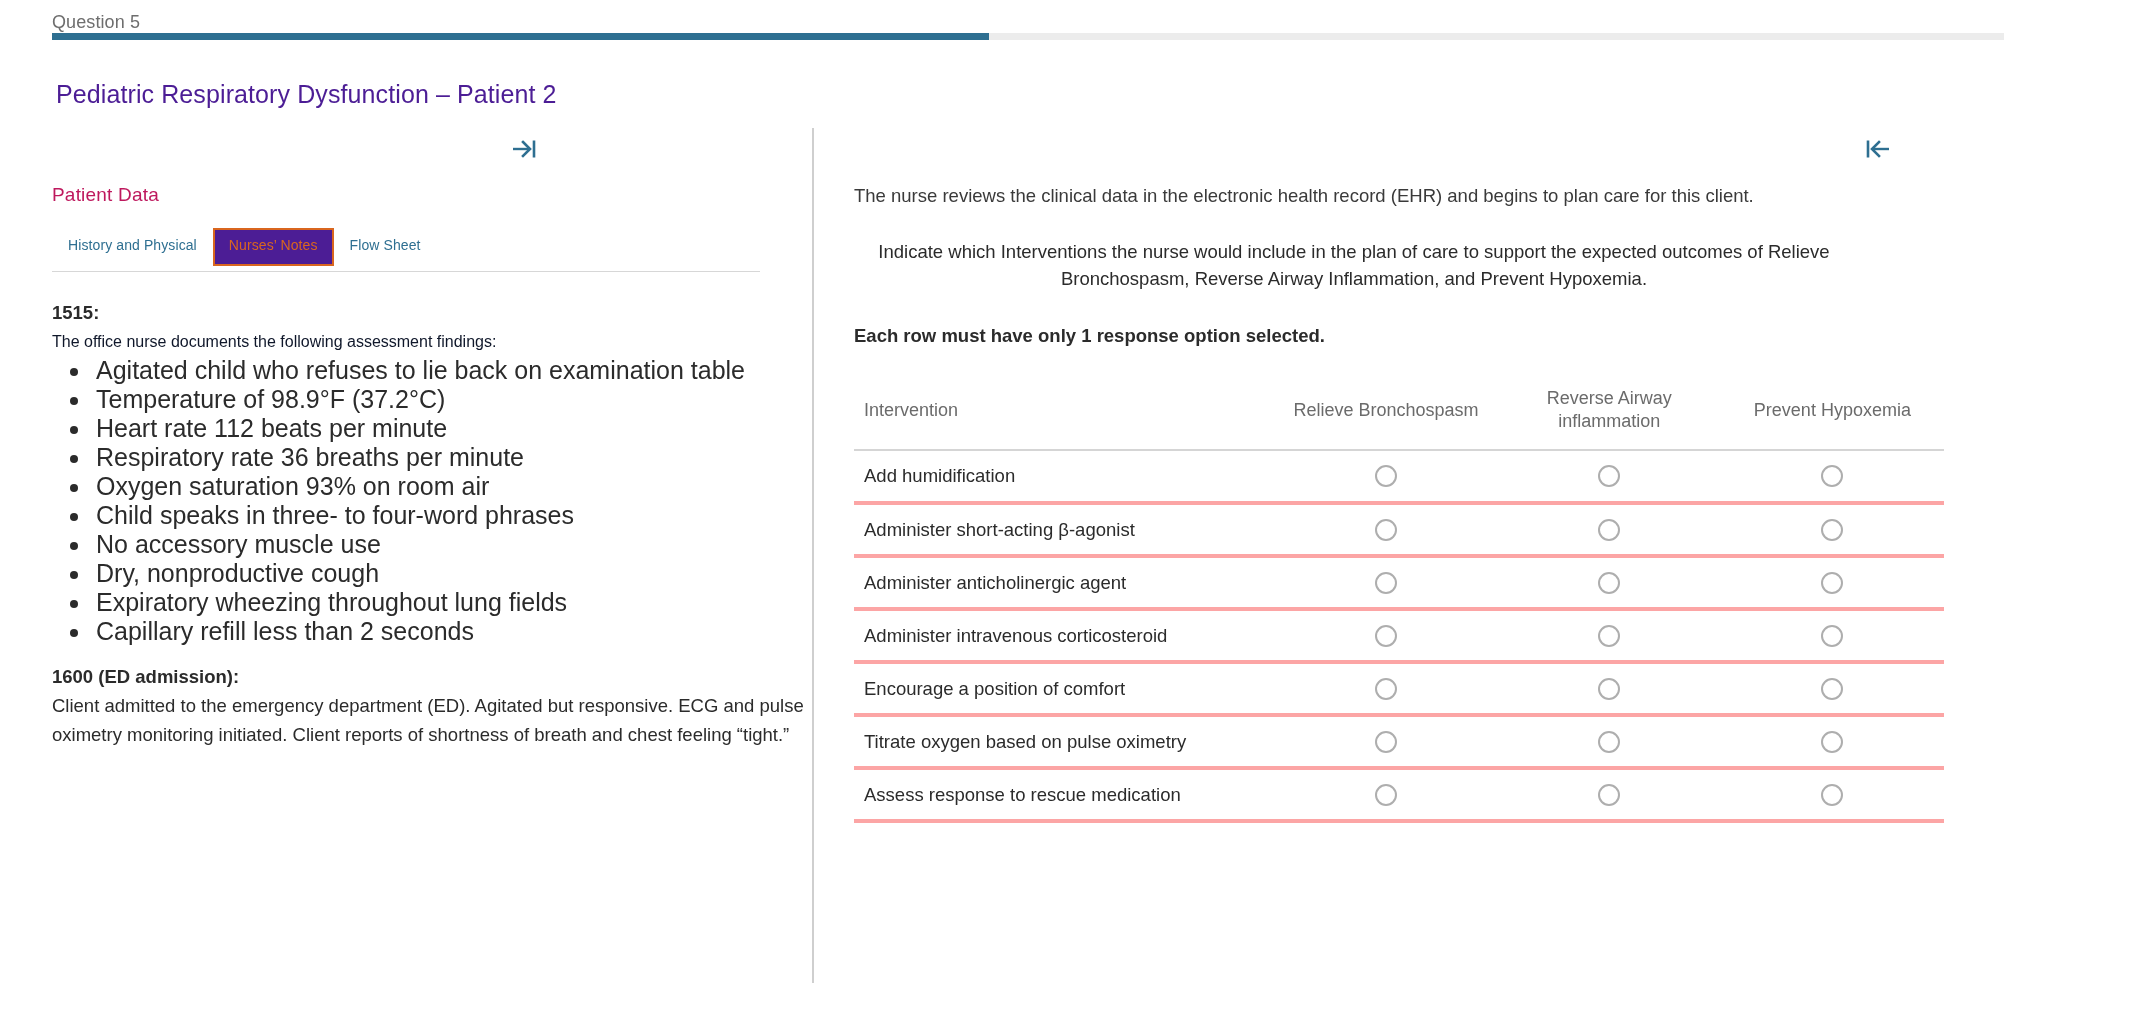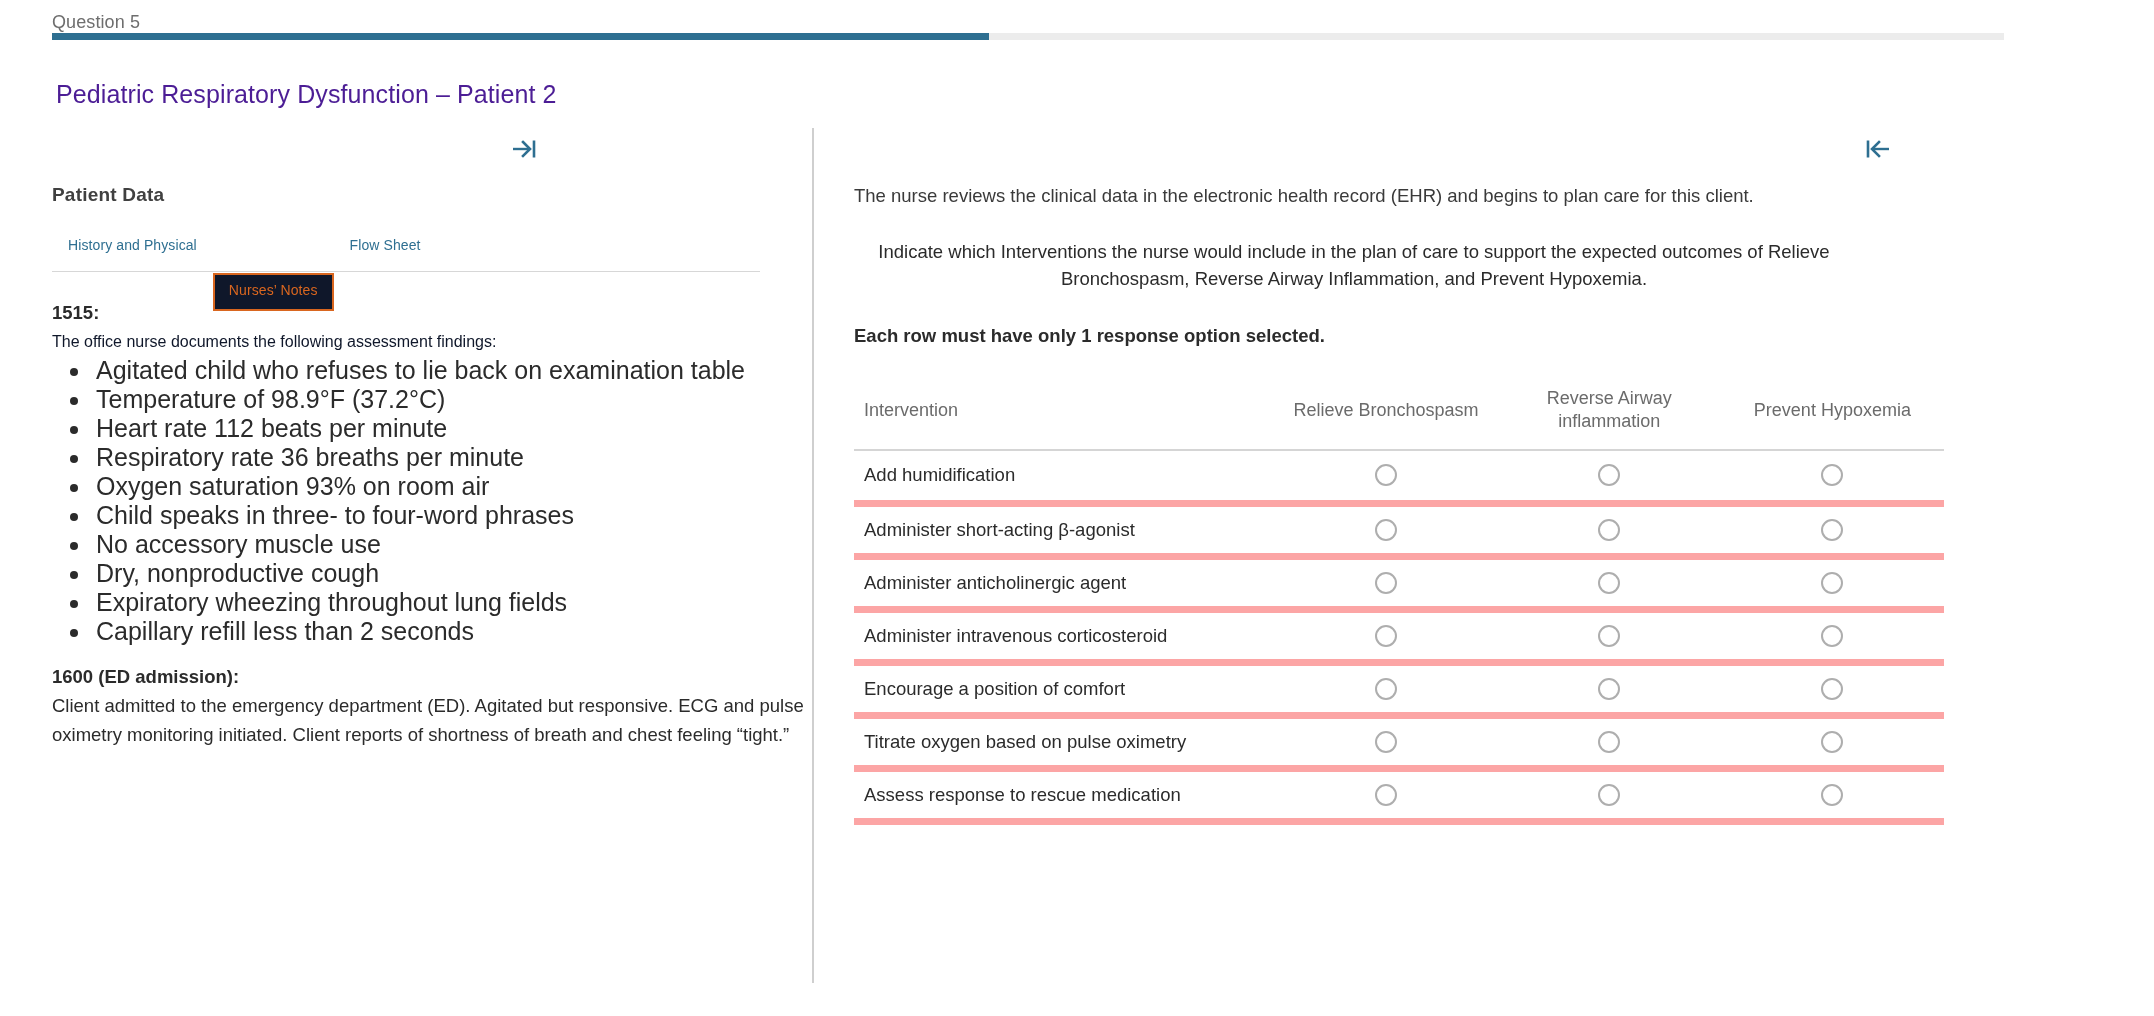--- a/index.html
+++ b/index.html
@@ -109,22 +109,22 @@
   }
   .collapse-left-pos { right: 218px; }
   .collapse-row-right { position: relative; height: 46px; }
   .collapse-right-pos { right: 220px; }
 
   .icon-svg { display: block; }
 
   
   .patient-data-title {
     font-size: 19px;
-    font-weight: bold;
-    color: #404040;
+    font-weight: normal;
+    color: #be185d;
     margin-top: 10px;
     letter-spacing: .2px;
   }
 
   .tabs {
     position: relative;
     margin-top: 22px;
     height: 44px;
     width: 708px;
     border-bottom: 1px solid #d7d7d7;
@@ -136,24 +136,23 @@
     padding: 7px 14px 11px 14px;
     cursor: pointer;
     letter-spacing: .1px;
     vertical-align: top;
     background: transparent;
     border: 2px solid transparent;
   }
   .tab.active {
     color: #d9661f;
     border: 2px solid #d9661f;
-    background: #0f172a;
+    background: #4c1d95;
     position: relative;
     z-index: 2;
-    margin-top: 45px;
   }
 
   
   .notes { margin-top: 26px; width: 760px; }
   .note-time {
     font-size: 18.5px;
     font-weight: bold;
     color: #2b2b2b;
     line-height: 29px;
   }
@@ -223,21 +222,21 @@
     border-bottom: 2px solid #d5d5d5;
     line-height: 23px;
   }
   .matrix th.col-intervention {
     text-align: left;
     padding-left: 10px;
     width: 420px;
   }
   .matrix th.col-opt { width: 223px; }
   .matrix td {
-    border-bottom: 7px solid #fca5a5;
+    border-bottom: 4px solid #fca5a5;
     height: 53px;
     vertical-align: middle;
   }
   .matrix td.cell-label {
     font-size: 18.5px;
     color: #2b2b2b;
     padding-left: 10px;
     text-align: left;
   }
   .matrix td.cell-radio { text-align: center; }

